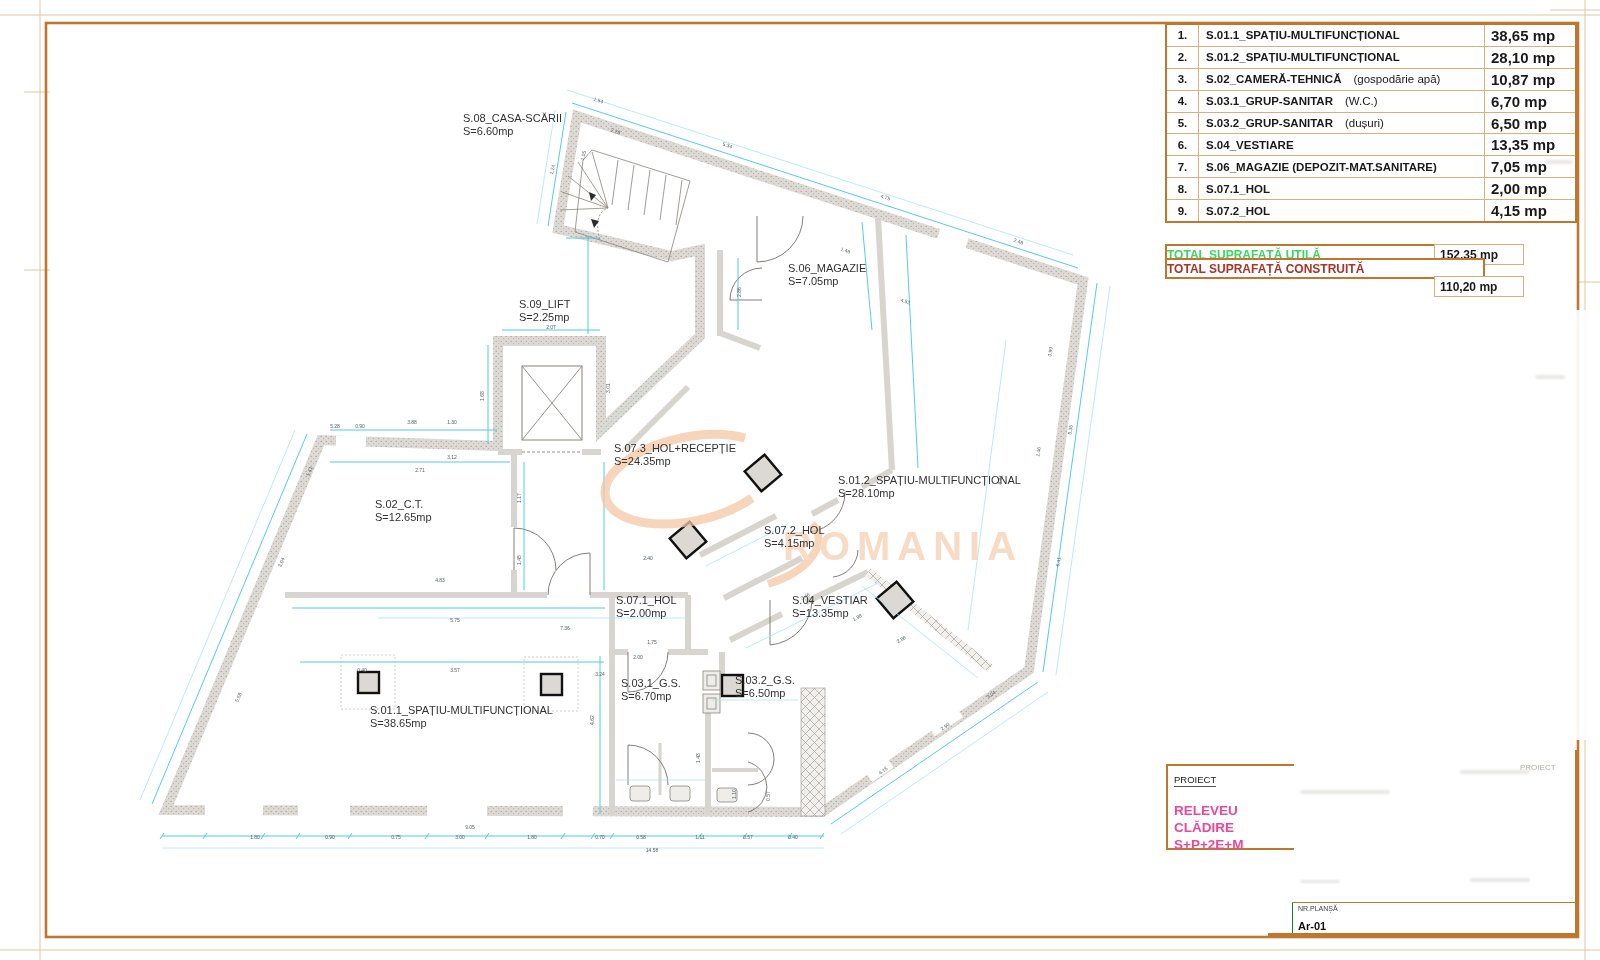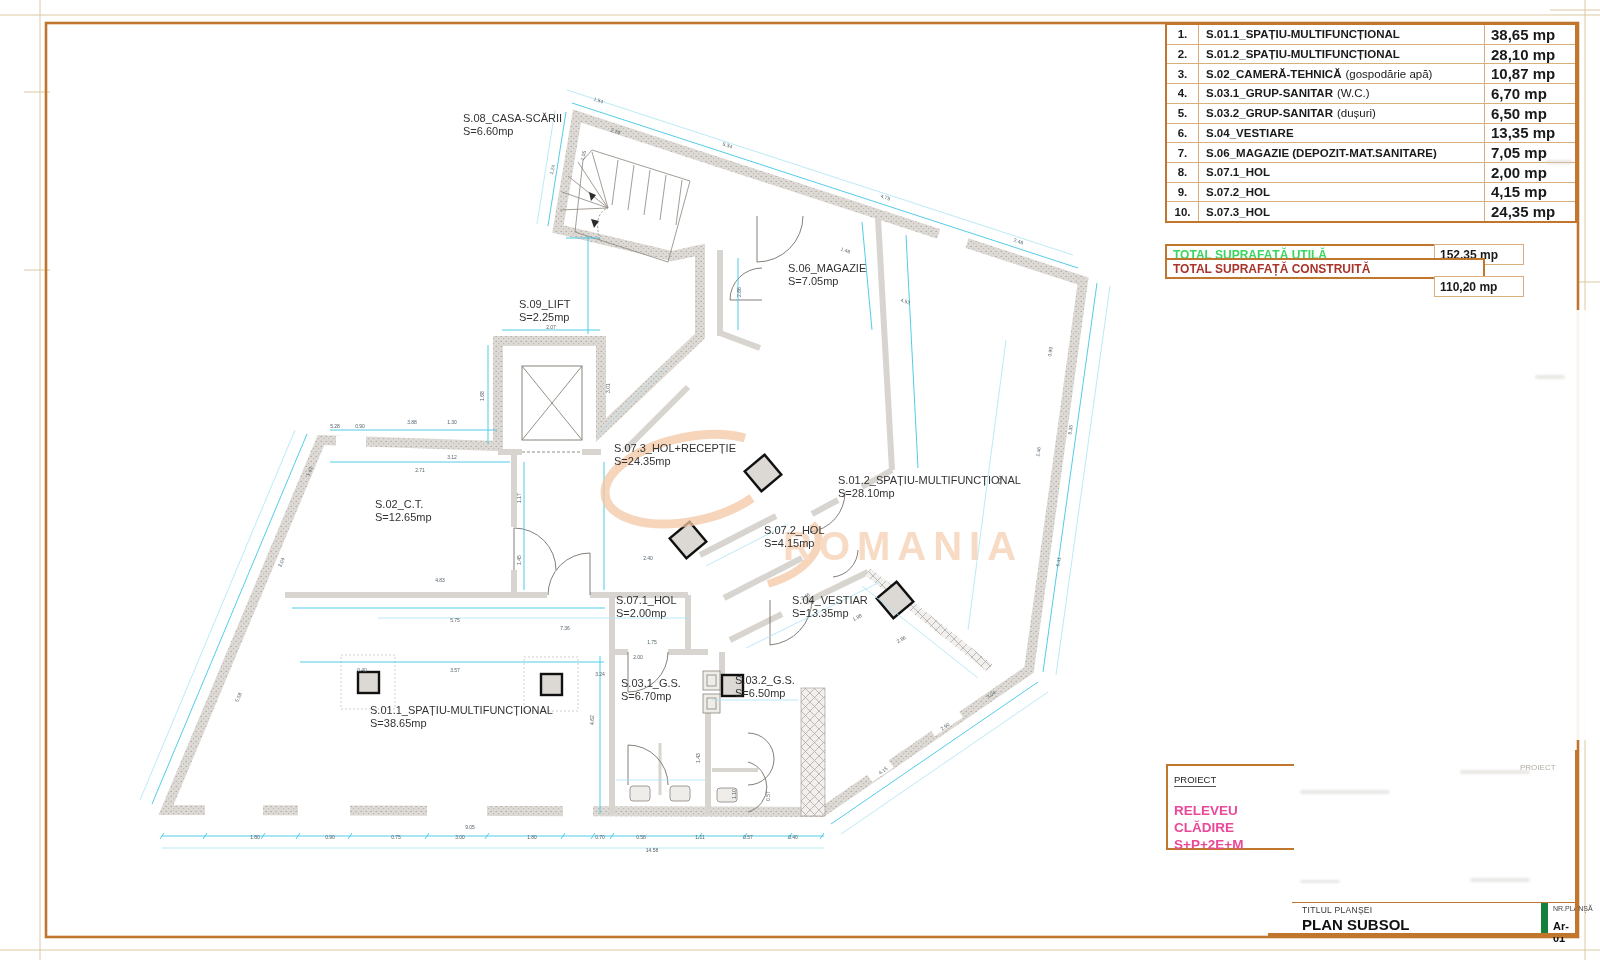--- a/index.html
+++ b/index.html
@@ -5,35 +5,35 @@
   html,body{margin:0;padding:0;background:#fff;}
   body{width:1600px;height:960px;position:relative;font-family:"Liberation Sans",sans-serif;overflow:hidden;}
   #sheet{position:absolute;inset:0;}
   
   #schedule{position:absolute;left:1165px;top:23px;width:412px;height:200px;
     border:2.5px solid #c0762c;box-sizing:border-box;background:#fff;display:flex;flex-direction:column;}
   .srow{flex:1;display:flex;border-bottom:1px solid #d9af7e;box-sizing:border-box;align-items:center;}
   .srow:last-child{border-bottom:none;}
   .srow .no{width:31px;text-align:center;font-weight:bold;font-size:11.5px;color:#1a1a1a;border-right:1px solid #d9af7e;align-self:stretch;display:flex;align-items:center;justify-content:center;}
   .srow .lbl{width:286px;padding-left:7px;font-weight:bold;font-size:11.5px;color:#1a1a1a;border-right:1px solid #d9af7e;align-self:stretch;display:flex;align-items:center;box-sizing:border-box;white-space:nowrap;overflow:hidden;}
-  .srow .lbl .note{font-weight:400;margin-left:4px;}
+  .srow .lbl .note{font-weight:400;margin-left:12px;}
   .srow .val{flex:1;padding-left:6px;font-weight:bold;font-size:15px;color:#1a1a1a;white-space:nowrap;}
   .totalbox{position:absolute;left:1165px;width:320px;height:21px;border:2.5px solid #c0762c;box-sizing:border-box;
-    background:#fff;display:flex;align-items:center;padding-left:6px;font-weight:bold;font-size:12px;white-space:nowrap;}
+    background:#fff;display:flex;align-items:center;font-weight:bold;font-size:12px;white-space:nowrap;}
   .totalval{position:absolute;left:1434px;width:90px;height:21px;border:1px solid #d9af7e;box-sizing:border-box;
     display:flex;align-items:center;padding-left:5px;font-weight:bold;font-size:12px;color:#1a1a1a;background:#fff;white-space:nowrap;}
   
   #proiect-box{position:absolute;left:1166px;top:764px;width:128px;height:86px;border:2.5px solid #c0762c;border-right:none;box-sizing:border-box;background:#fff;padding:3px 6px;}
   #proiect-box .plab{font-size:9.5px;color:#222;border-bottom:1px solid #555;display:inline-block;padding-bottom:1px;}
   #proiect-box .pname{margin-top:16px;font-weight:bold;font-size:13.5px;color:#ec4899;line-height:1.25;}
   #titlestrip{position:absolute;left:1292px;top:902px;width:286px;height:34px;border-top:1px solid #c0762c;box-sizing:border-box;display:flex;}
   #titlestrip .tleft{flex:1;padding:2px 0 0 10px;}
   #titlestrip .tl1{font-size:8.5px;color:#333;letter-spacing:.3px;}
   #titlestrip .tl2{font-size:15px;font-weight:bold;color:#111;margin-top:1px;}
-  #titlestrip .tright{width:37px;border-left:7px solid #15803d;padding:2px 0 0 5px;box-sizing:border-box;}
+  #titlestrip .tright{width:37px;border-left:1px solid #15803d;padding:2px 0 0 5px;box-sizing:border-box;}
   #titlestrip .tr1{font-size:7px;color:#444;}
   #titlestrip .tr2{font-size:11px;font-weight:bold;color:#111;margin-top:8px;}
   #bottombar{position:absolute;left:1268px;top:933px;width:310px;height:4px;background:#c0762c;}
   #rightbar{position:absolute;left:1575px;top:750px;width:3px;height:187px;background:#c0762c;}
   .faded{position:absolute;color:#b3ada5;font-size:8px;}
   .smudge{position:absolute;background:#cfccc7;opacity:.45;border-radius:2px;filter:blur(1px);}
   .wash{position:absolute;background:#fff;opacity:.92;}
 </style>
 </head>
 <body>
@@ -317,49 +317,40 @@
     <div class="srow">
       <span class="no">8.</span>
       <span class="lbl">S.07.1_HOL</span>
       <span class="val">2,00 mp</span>
     </div>
     <div class="srow">
       <span class="no">9.</span>
       <span class="lbl">S.07.2_HOL</span>
       <span class="val">4,15 mp</span>
     </div>
-    <div class="srow">
-      <span class="no">10.</span>
-      <span class="lbl">S.07.3_HOL</span>
-      <span class="val">24,35 mp</span>
-    </div>
   </div>
 
 <div class="totalbox" id="total-util-box" style="top:244px">
   <span id="total-util-label" style="color: rgb(59, 214, 94);">TOTAL SUPRAFAȚĂ UTILĂ</span>
 </div>
 <div class="totalval" style="top:244px">152,35 mp</div>
 <div class="totalbox" id="total-constr-box" style="top:258px">
   <span id="total-constr-label" style="color: rgb(169, 52, 41);">TOTAL SUPRAFAȚĂ CONSTRUITĂ</span>
 </div>
 <div class="totalval" style="top:276px">110,20 mp</div>
 
 <div id="proiect-box">
   <span class="plab">PROIECT</span>
   <div class="pname">
     <div>RELEVEU CLĂDIRE</div>
     <div>S+P+2E+M</div>
   </div>
 </div>
 <div class="faded" style="left:1520px;top:763px">PROIECT</div>
 <div id="titlestrip">
-  <div class="tleft">
-    <div class="tl1">TITLUL PLANȘEI</div>
-    <div class="tl2">PLAN SUBSOL</div>
-  </div>
   <div class="tright">
     <div class="tr1">NR.PLANȘĂ</div>
     <div class="tr2">Ar-01</div>
   </div>
 </div>
 <div id="bottombar"></div>
 <div id="rightbar"></div>
 
 <div class="wash" style="left:1560px;top:310px;width:38px;height:430px"></div>
 <div class="smudge" style="left:1300px;top:790px;width:90px;height:4px"></div>

